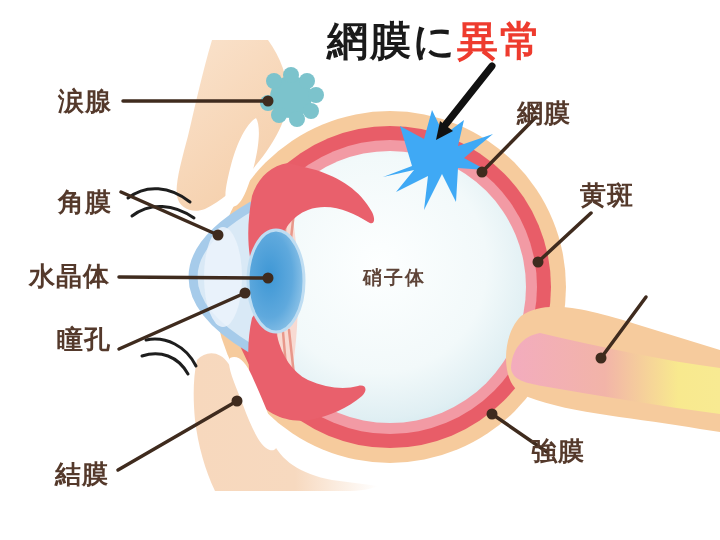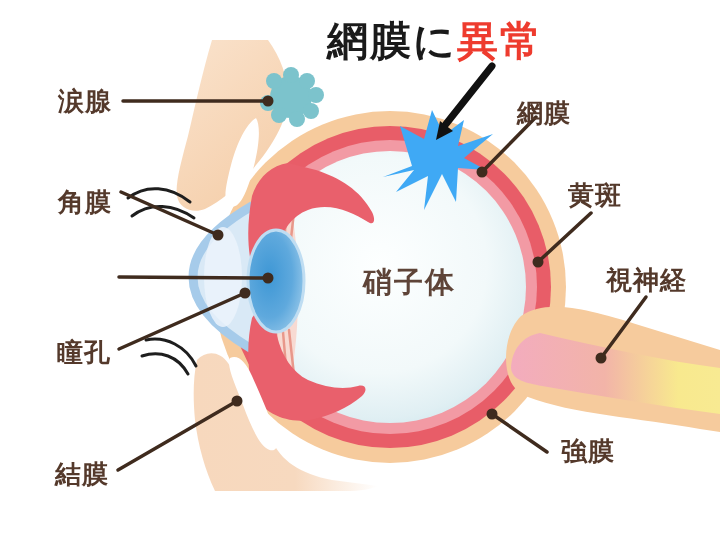--- a/index.html
+++ b/index.html
@@ -1,21 +1,21 @@
 <!DOCTYPE html>
 <html><head>
 <meta charset="utf-8">
 <style>
   html,body{margin:0;padding:0;background:#fff;}
   #stage{position:relative;width:720px;height:540px;background:#ffffff;overflow:hidden;
          font-family:"Liberation Sans","DejaVu Sans",sans-serif;}
   #art{position:absolute;left:0;top:0;}
   .lbl{position:absolute;color:#54392b;font-size:26px;font-weight:600;letter-spacing:1px;
        white-space:nowrap;line-height:1;}
-  #center-label{position:absolute;color:#5e4438;font-size:29px;font-weight:600;
+  #center-label{position:absolute;color:#5e4438;font-size:19px;font-weight:600;
        letter-spacing:2px;white-space:nowrap;line-height:1;}
   #title{position:absolute;left:327px;top:21px;font-size:41px;font-weight:700;
        letter-spacing:2px;white-space:nowrap;line-height:1;color:#1a1a1a;}
   #title .hl{color:#ee3b2e;}
 </style>
 </head>
 <body>
 
 <div id="stage">
 
@@ -166,22 +166,22 @@
         <circle cx="492" cy="414" r="5.5" stroke="none"></circle>
   </g>
 </svg>
 
 <div id="title">
   <span>網膜に</span><span class="hl">異常</span>
 </div>
 
 <div class="lbl" style="left:58px;top:88px">涙腺</div>
 <div class="lbl" style="left:58px;top:189px">角膜</div>
-<div class="lbl" style="left:57px;top:339px">瞳孔</div>
+<div class="lbl" style="left:29px;top:263px">水晶体</div>
+<div class="lbl" style="left:57px;top:326px">瞳孔</div>
 <div class="lbl" style="left:55px;top:461px">結膜</div>
 <div class="lbl" style="left:517px;top:100px">網膜</div>
-<div class="lbl" style="left:568px;top:182px">黄斑</div>
-<div class="lbl" style="left:606px;top:267px">視神経</div>
-<div class="lbl" style="left:561px;top:438px">強膜</div>
+<div class="lbl" style="left:580px;top:182px">黄斑</div>
+<div class="lbl" style="left:531px;top:438px">強膜</div>
 
 <div id="center-label" style="left:363px;top:268px">硝子体</div>
 
 </div>
 
 </body></html>

